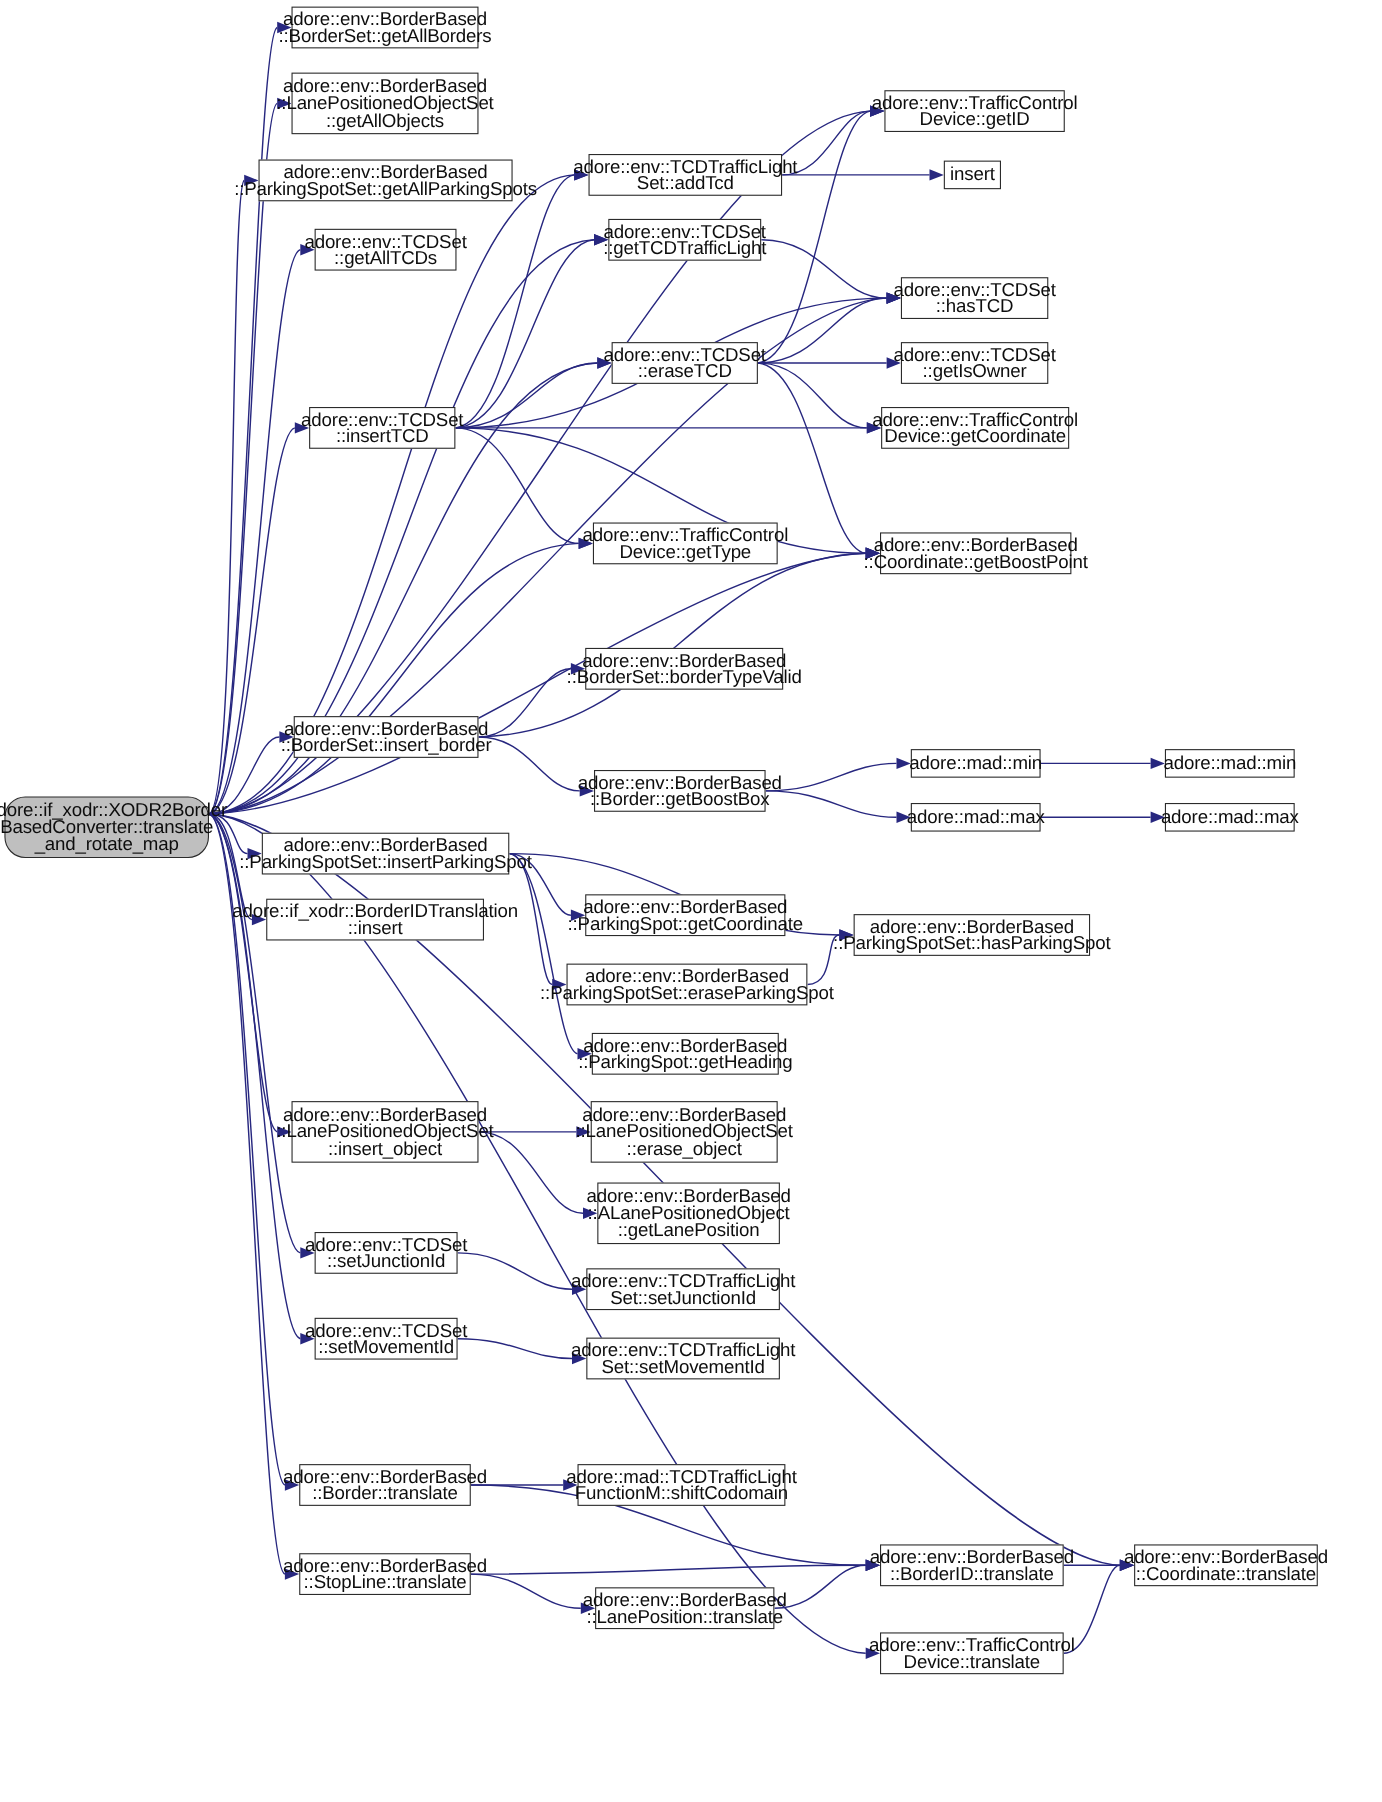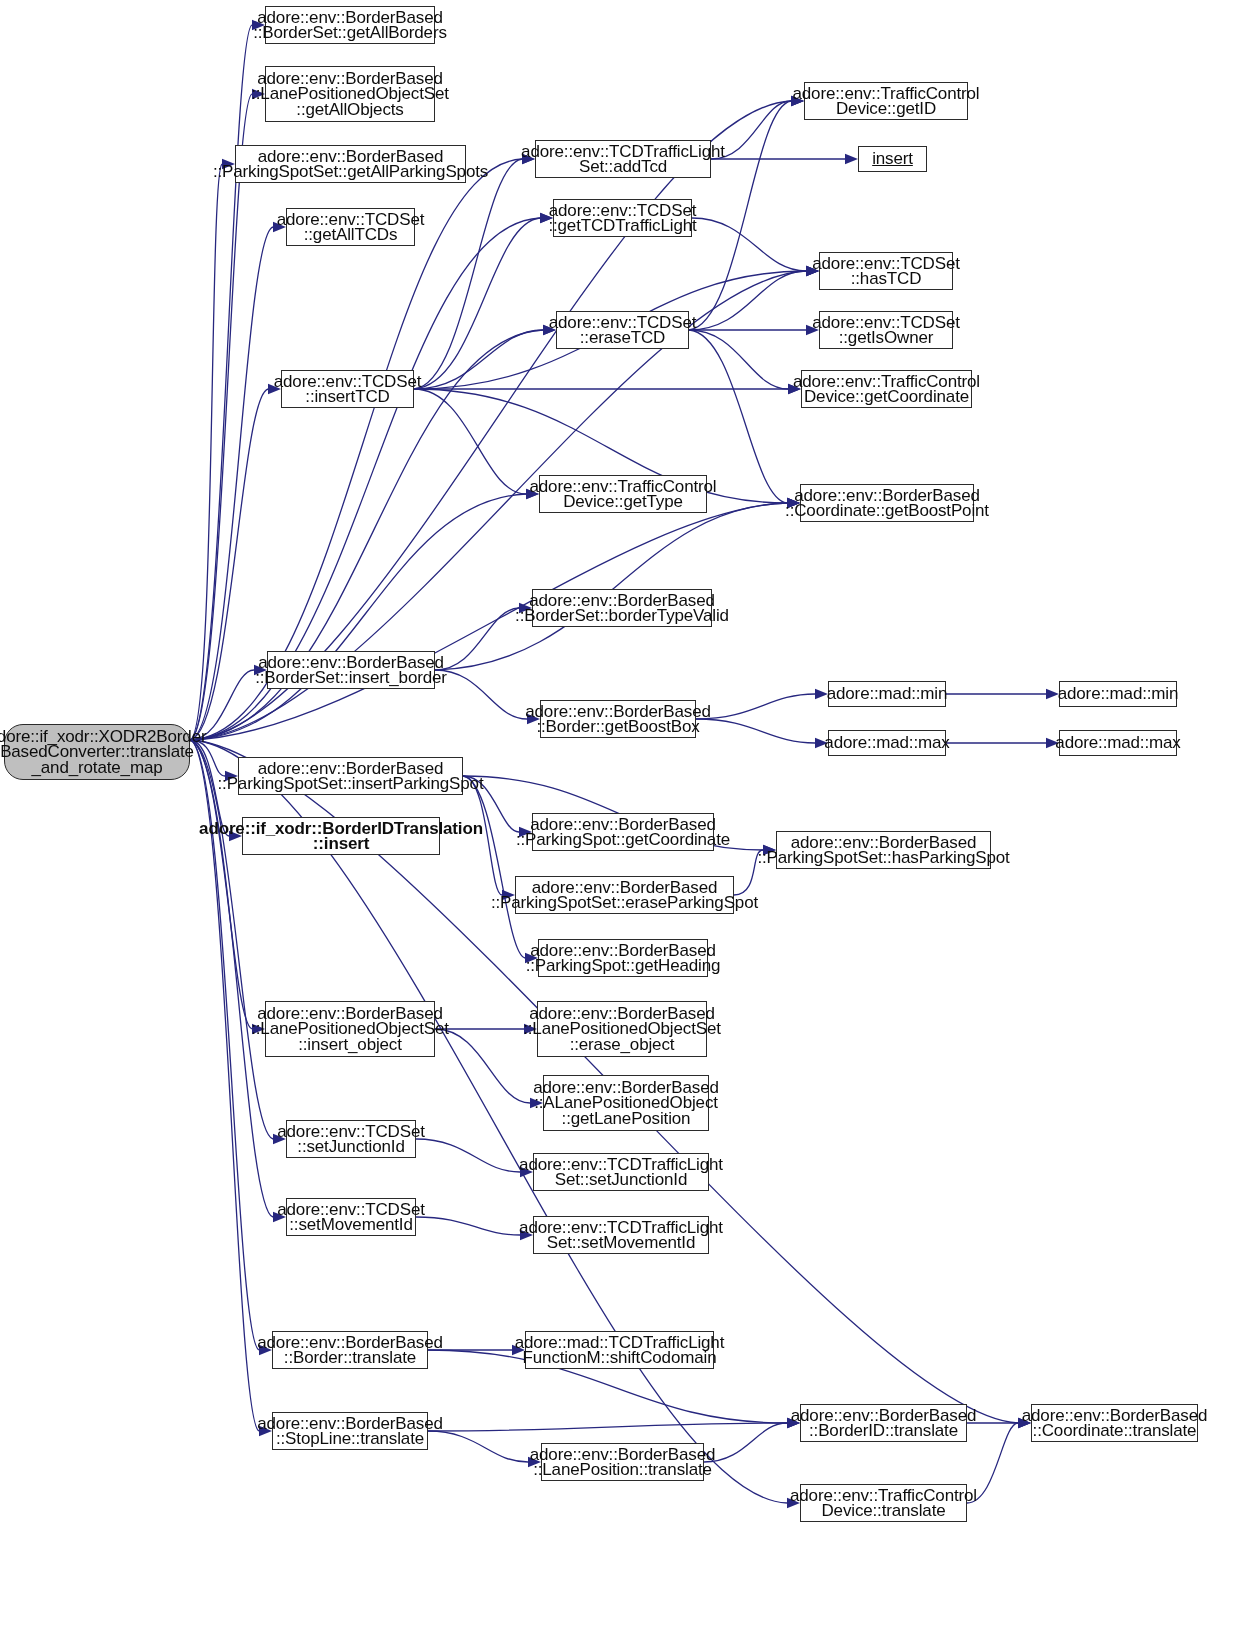--- a/index.html
+++ b/index.html
@@ -150,21 +150,21 @@
       <div class="node" style="left: 235px; top: 145px; width: 231px; height: 38px;">adore::env::BorderBased
 ::ParkingSpotSet::getAllParkingSpots</div>
       <div class="node" style="left: 286px; top: 208px; width: 129px; height: 38px;">adore::env::TCDSet
 ::getAllTCDs</div>
       <div class="node" style="left: 535px; top: 140px; width: 176px; height: 38px;">adore::env::TCDTrafficLight
 Set::addTcd</div>
       <div class="node" style="left: 553px; top: 199px; width: 139px; height: 38px;">adore::env::TCDSet
 ::getTCDTrafficLight</div>
       <div class="node" style="left: 804px; top: 82px; width: 164px; height: 38px;">adore::env::TrafficControl
 Device::getID</div>
-      <div class="node" style="left: 858px; top: 146px; width: 69px; height: 26px; text-decoration: underline;">insert</div>
+      <div class="node" style="left: 858px; top: 146px; width: 52px; height: 26px;">insert</div>
       <div class="node" style="left: 819px; top: 252px; width: 134px; height: 38px;">adore::env::TCDSet
 ::hasTCD</div>
       <div class="node" style="left: 819px; top: 311px; width: 134px; height: 38px;">adore::env::TCDSet
 ::getIsOwner</div>
       <div class="node" style="left: 801px; top: 370px; width: 171px; height: 38px;">adore::env::TrafficControl
 Device::getCoordinate</div>
       <div class="node" style="left: 556px; top: 311px; width: 133px; height: 38px;">adore::env::TCDSet
 ::eraseTCD</div>
       <div class="node" style="left: 281px; top: 370px; width: 133px; height: 38px;">adore::env::TCDSet
 ::insertTCD</div>
@@ -177,21 +177,21 @@
       <div class="node" style="left: 267px; top: 651px; width: 168px; height: 38px;">adore::env::BorderBased
 ::BorderSet::insert_border</div>
       <div class="node" style="left: 540px; top: 700px; width: 156px; height: 38px;">adore::env::BorderBased
 ::Border::getBoostBox</div>
       <div class="node" style="left: 828px; top: 681px; width: 118px; height: 26px;">adore::mad::min</div>
       <div class="node" style="left: 828px; top: 730px; width: 118px; height: 26px;">adore::mad::max</div>
       <div class="node" style="left: 1059px; top: 681px; width: 118px; height: 26px;">adore::mad::min</div>
       <div class="node" style="left: 1059px; top: 730px; width: 118px; height: 26px;">adore::mad::max</div>
       <div class="node" style="left: 238px; top: 757px; width: 225px; height: 38px;">adore::env::BorderBased
 ::ParkingSpotSet::insertParkingSpot</div>
-      <div class="node" style="left: 242px; top: 817px; width: 198px; height: 38px; font-weight: bold;">adore::if_xodr::BorderIDTranslation
+      <div class="node" style="left: 242px; top: 817px; width: 198px; height: 38px;">adore::if_xodr::BorderIDTranslation
 ::insert</div>
       <div class="node" style="left: 532px; top: 813px; width: 182px; height: 38px;">adore::env::BorderBased
 ::ParkingSpot::getCoordinate</div>
       <div class="node" style="left: 776px; top: 831px; width: 215px; height: 38px;">adore::env::BorderBased
 ::ParkingSpotSet::hasParkingSpot</div>
       <div class="node" style="left: 515px; top: 876px; width: 219px; height: 38px;">adore::env::BorderBased
 ::ParkingSpotSet::eraseParkingSpot</div>
       <div class="node" style="left: 538px; top: 939px; width: 170px; height: 38px;">adore::env::BorderBased
 ::ParkingSpot::getHeading</div>
       <div class="node" style="left: 265px; top: 1001px; width: 170px; height: 56px;">adore::env::BorderBased

